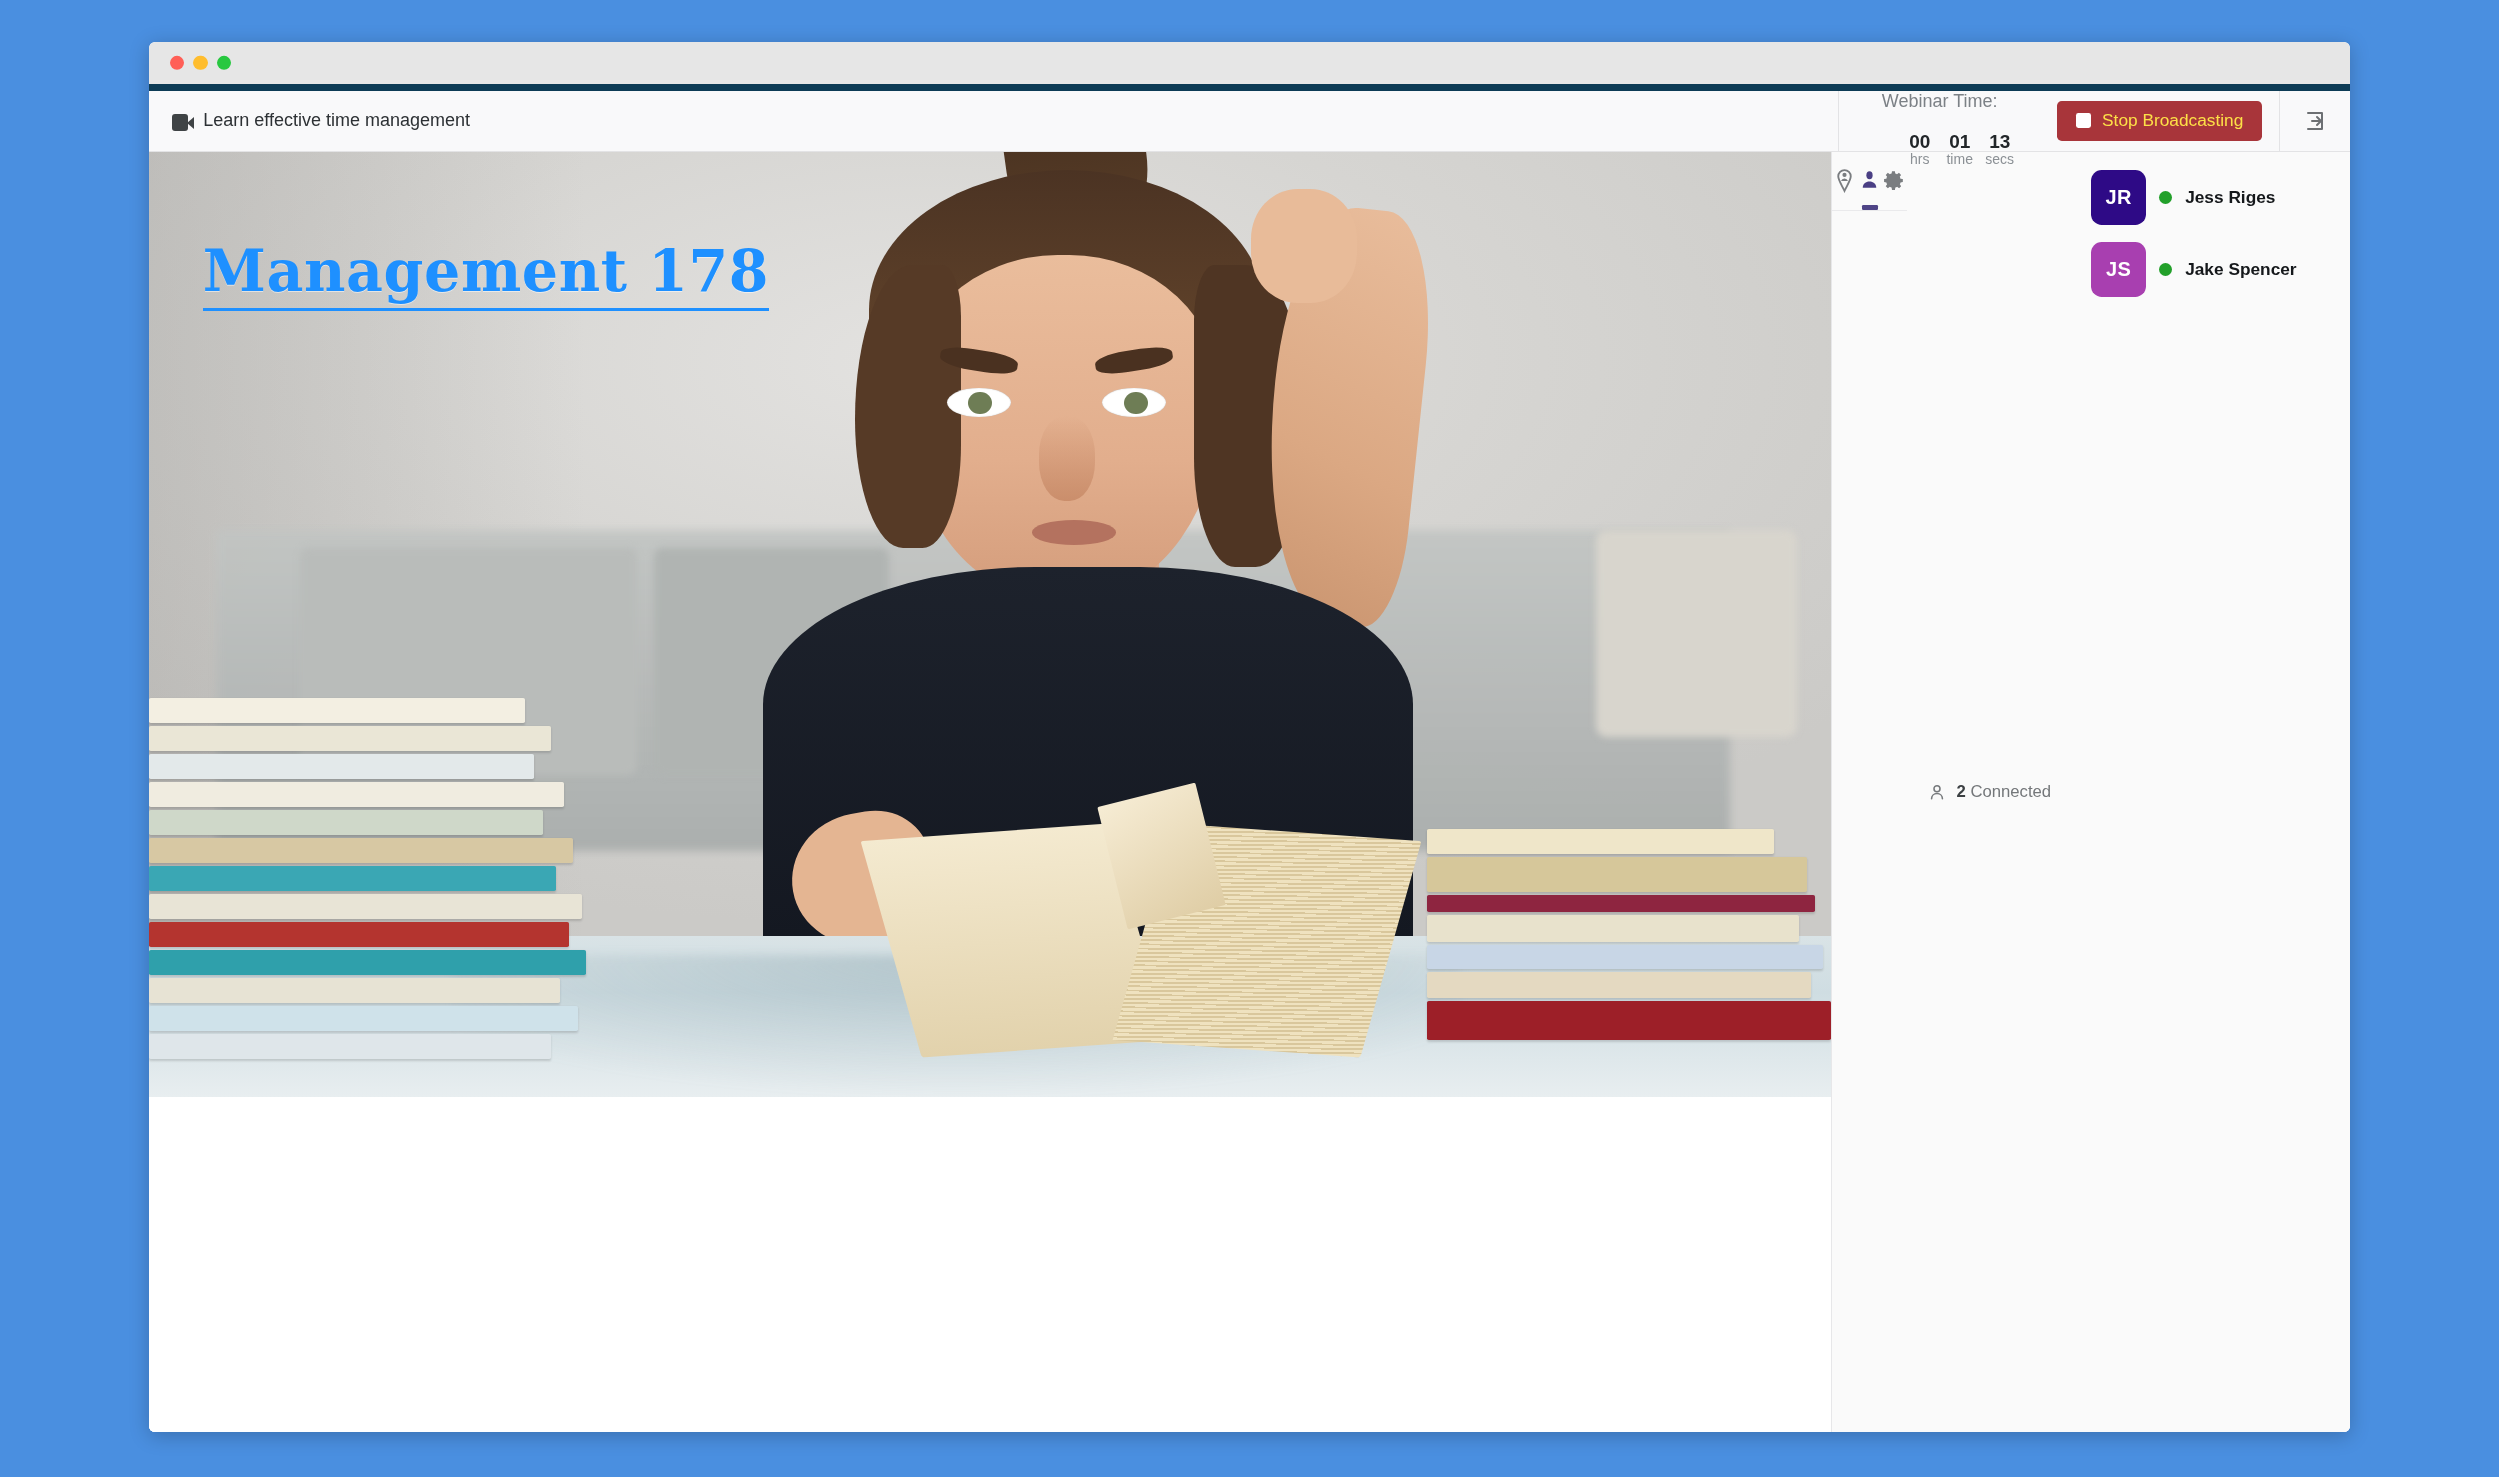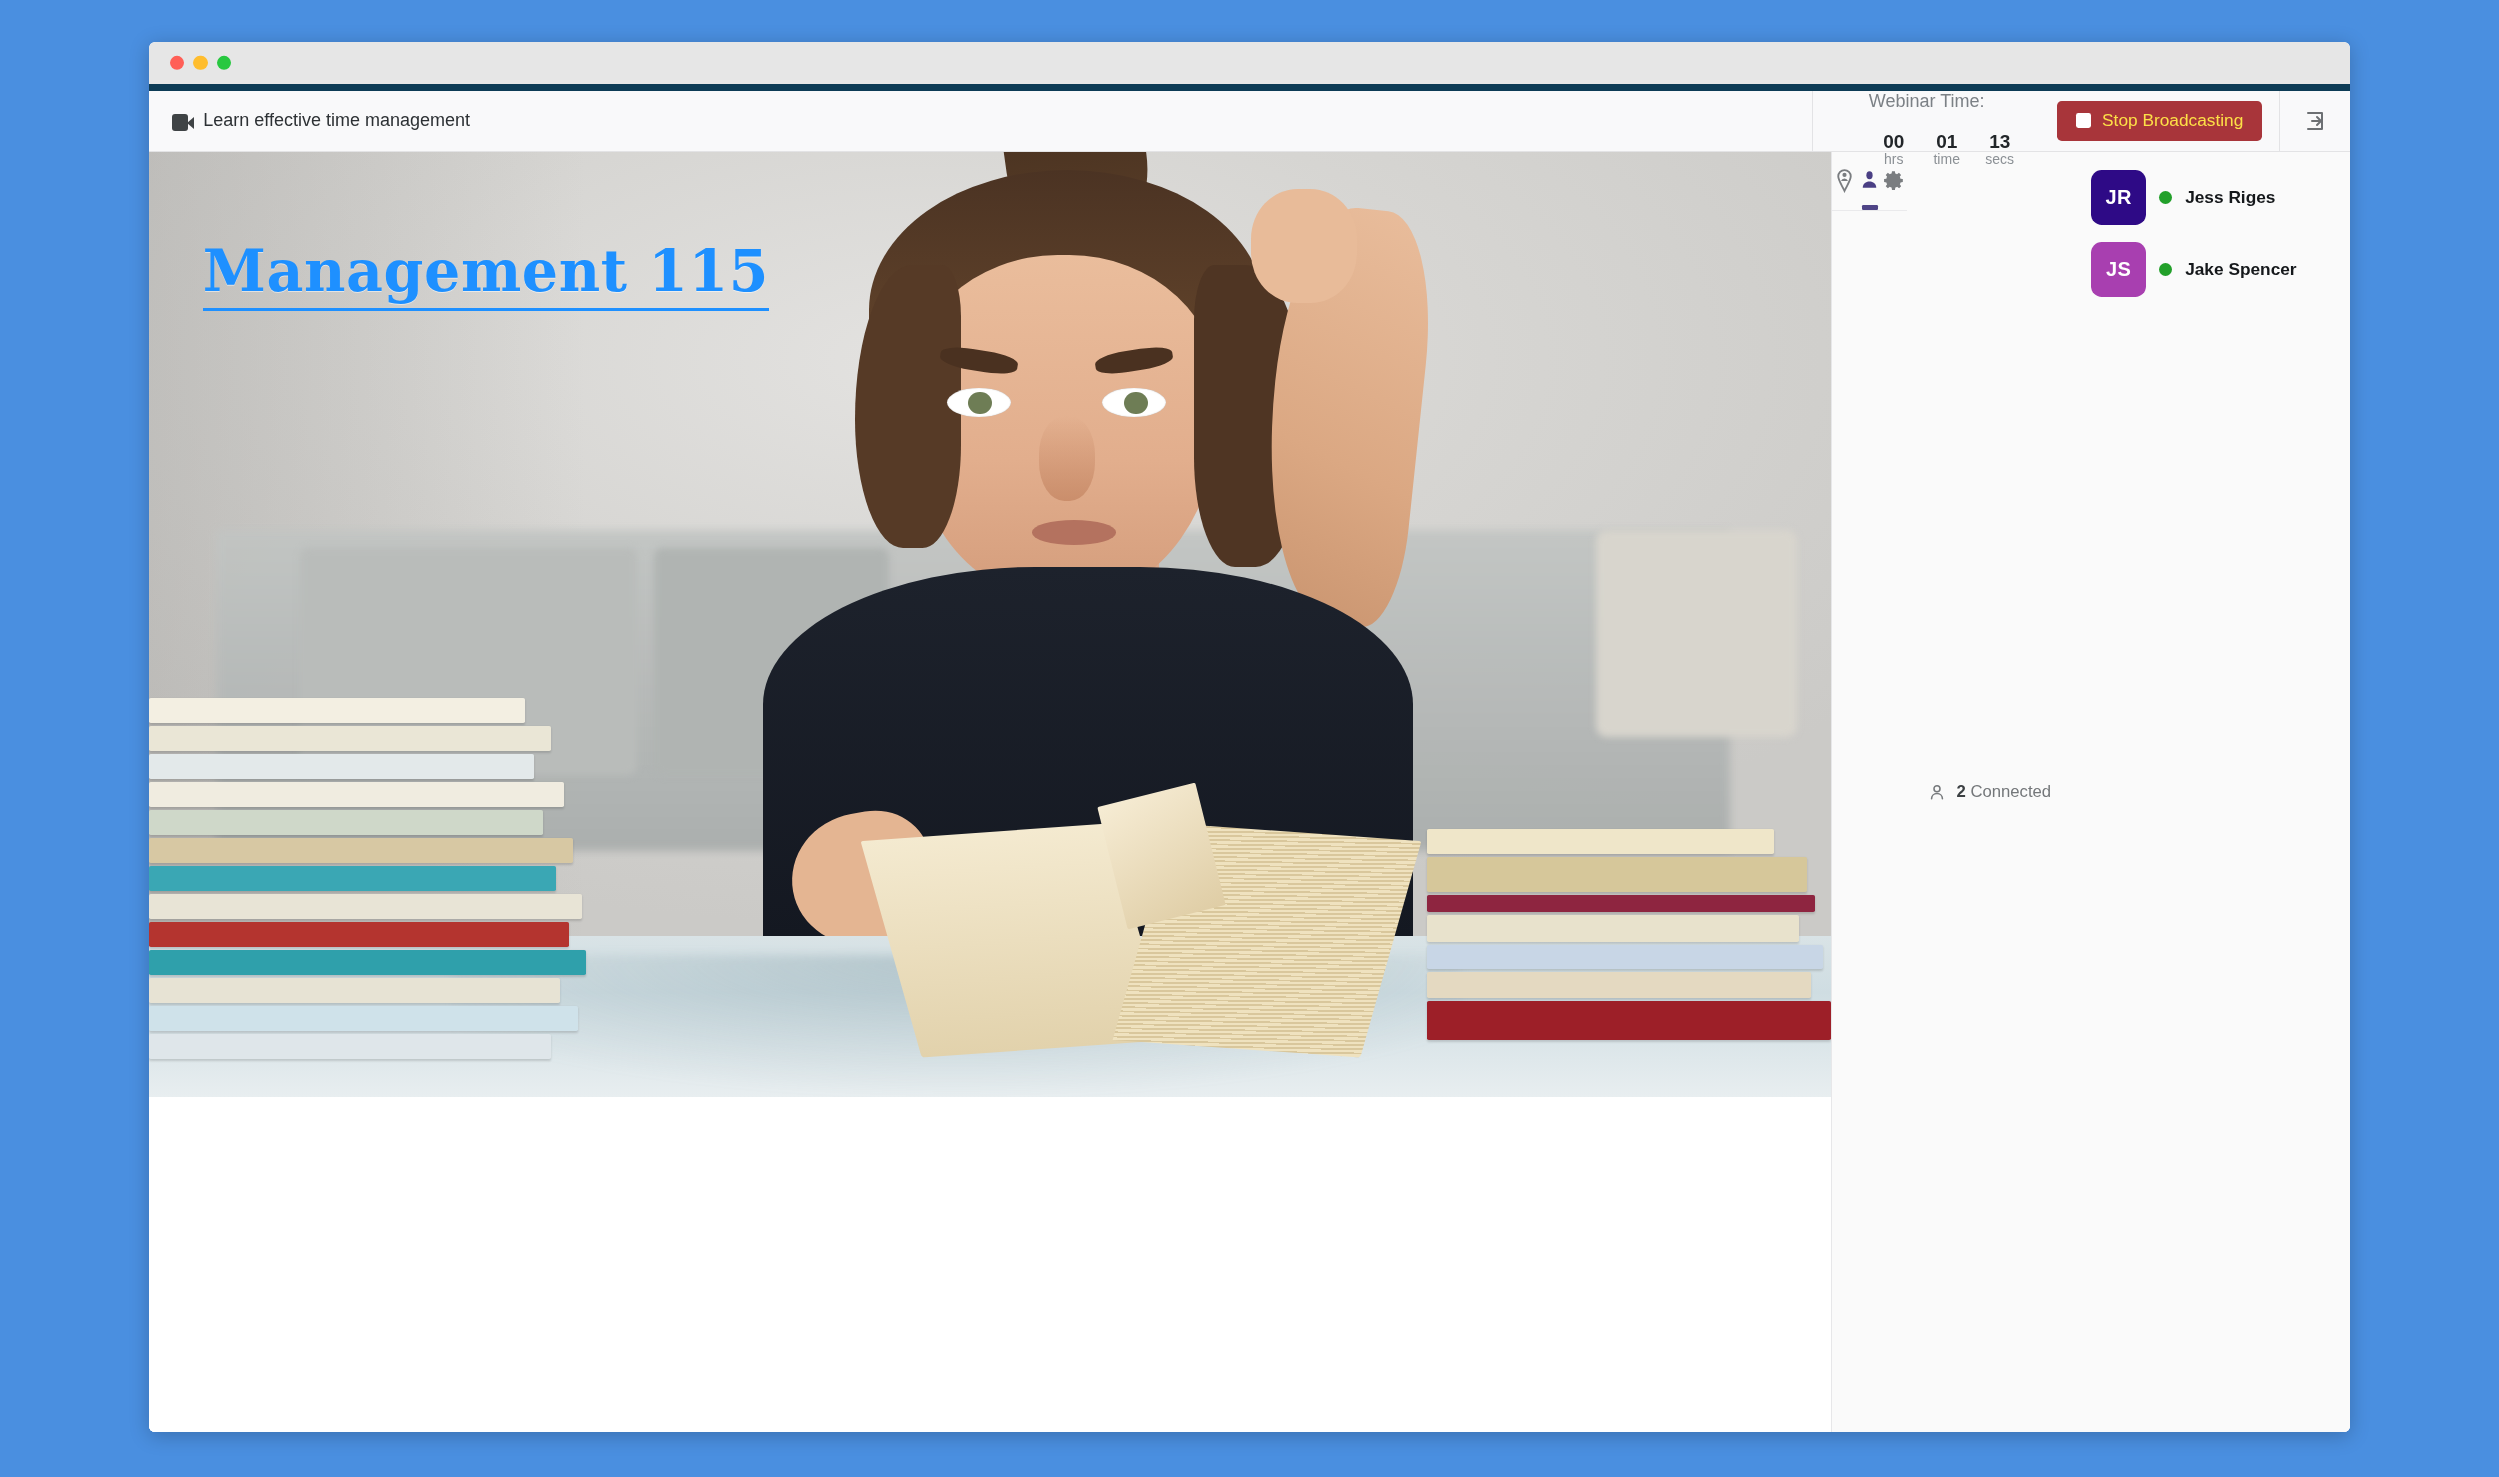--- a/index.html
+++ b/index.html
@@ -123,21 +123,21 @@
     flex-direction: column;
   }
   .timer-label {
     font-size: 18px;
     color: #7c8186;
     white-space: nowrap;
   }
   .timer-units {
     display: flex;
     align-items: center;
-    gap: 22px;
+    gap: 9px;
     margin-left: 40px;
   }
   .time-unit {
     text-align: center;
     min-width: 31px;
   }
   .time-unit .num {
     display: block;
     font-size: 19px;
     font-weight: bold;
@@ -581,21 +581,21 @@
             <div class="stack stack-right">
               <div class="bk" style="background:#efe6c9;width:86%"></div>
               <div class="bk" style="background:#d6c79a;height:35px;width:94%"></div>
               <div class="bk" style="background:#8e2540;height:16.7px;width:96%"></div>
               <div class="bk" style="background:#e8e2cc;height:27px;width:92%"></div>
               <div class="bk" style="background:#c8d6e6;height:24px;width:98%"></div>
               <div class="bk" style="background:#e4d9c1;height:26px;width:95%"></div>
               <div class="bk" style="background:#9d1f28;height:39px;width:100%"></div>
             </div>
 
-            <div class="slide-title">Management 115</div>
+            <div class="slide-title">Management 178</div>
           </div>
         </div>
         <div class="stage-blank"></div>
       </div>
 
       <div class="sidebar">
         <div class="tabs">
           <div class="tab">
             <svg viewBox="0 0 24 24" fill="currentColor">
               <path d="M12 2a6 6 0 0 1 6 6c0 3.6-3.2 8.2-6 14-2.8-5.8-6-10.4-6-14a6 6 0 0 1 6-6z" fill="none" stroke="currentColor" stroke-width="1.8"></path>

